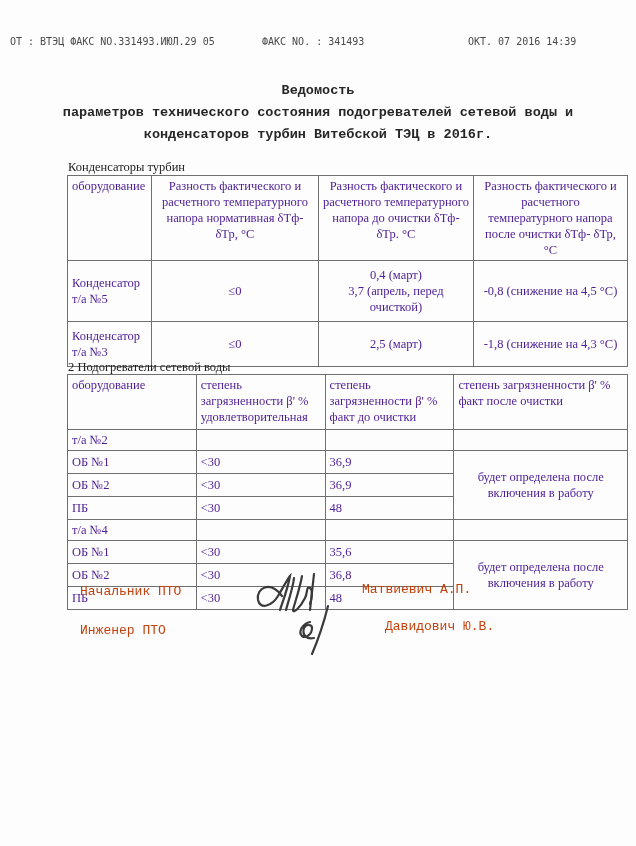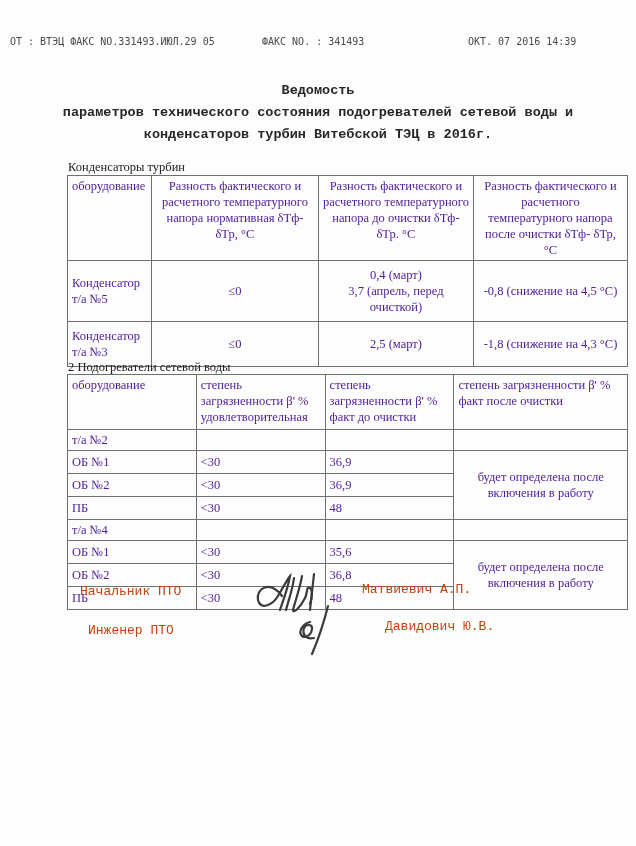--- a/index.html
+++ b/index.html
@@ -51,21 +51,21 @@
   .tbl2 th { vertical-align:top; text-align:left; height:50px; }
   .tbl2 td { height:18px; }
   .tbl2 td.val { }
   .tbl2 tr.grp td { height:13px; }
   .tbl2 td.note { text-align:center; vertical-align:middle; }
 
   
   .sig-text { position:absolute; font-size:13px; color:#c2410c;font-family:Liberation Mono, monospace; }
   .role1 { left:80px;  top:584px; }
   .name1 { left:362px; top:582px; }
-  .role2 { left:80px;  top:623px;margin-left:8px; }
+  .role2 { left:80px;  top:623px; }
   .name2 { left:385px; top:619px; }
   .signature { position:absolute; left:248px; top:566px; }
 </style>
 </head>
 <body>
 
 <div class="page">
 
   <div class="fax-header">
     <span class="fax-from">ОТ : ВТЭЦ ФАКС NO.331493.ИЮЛ.29 05</span>

